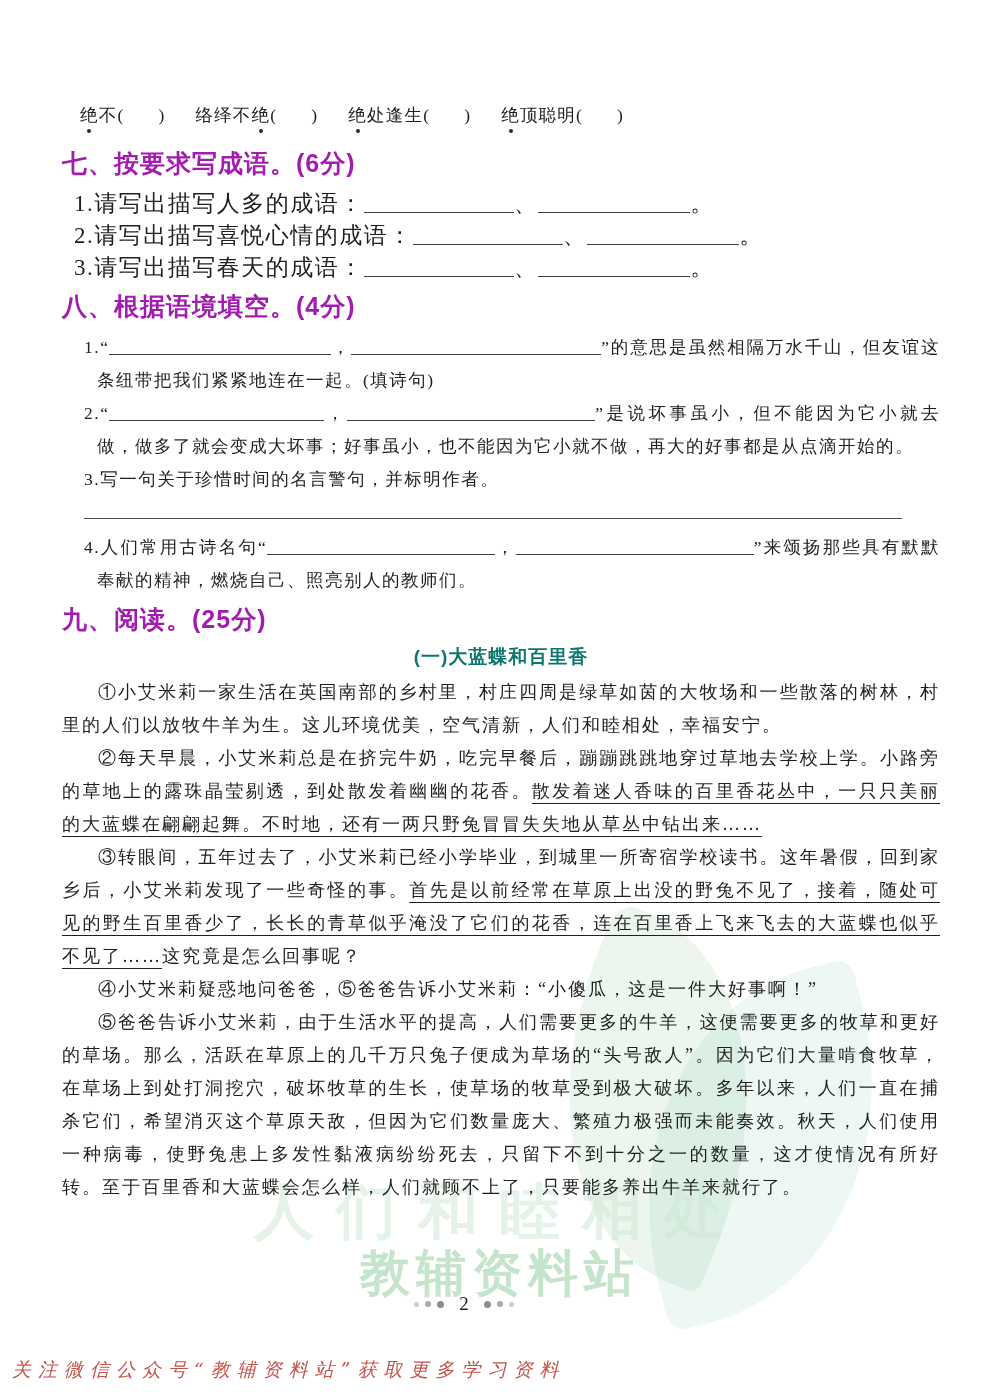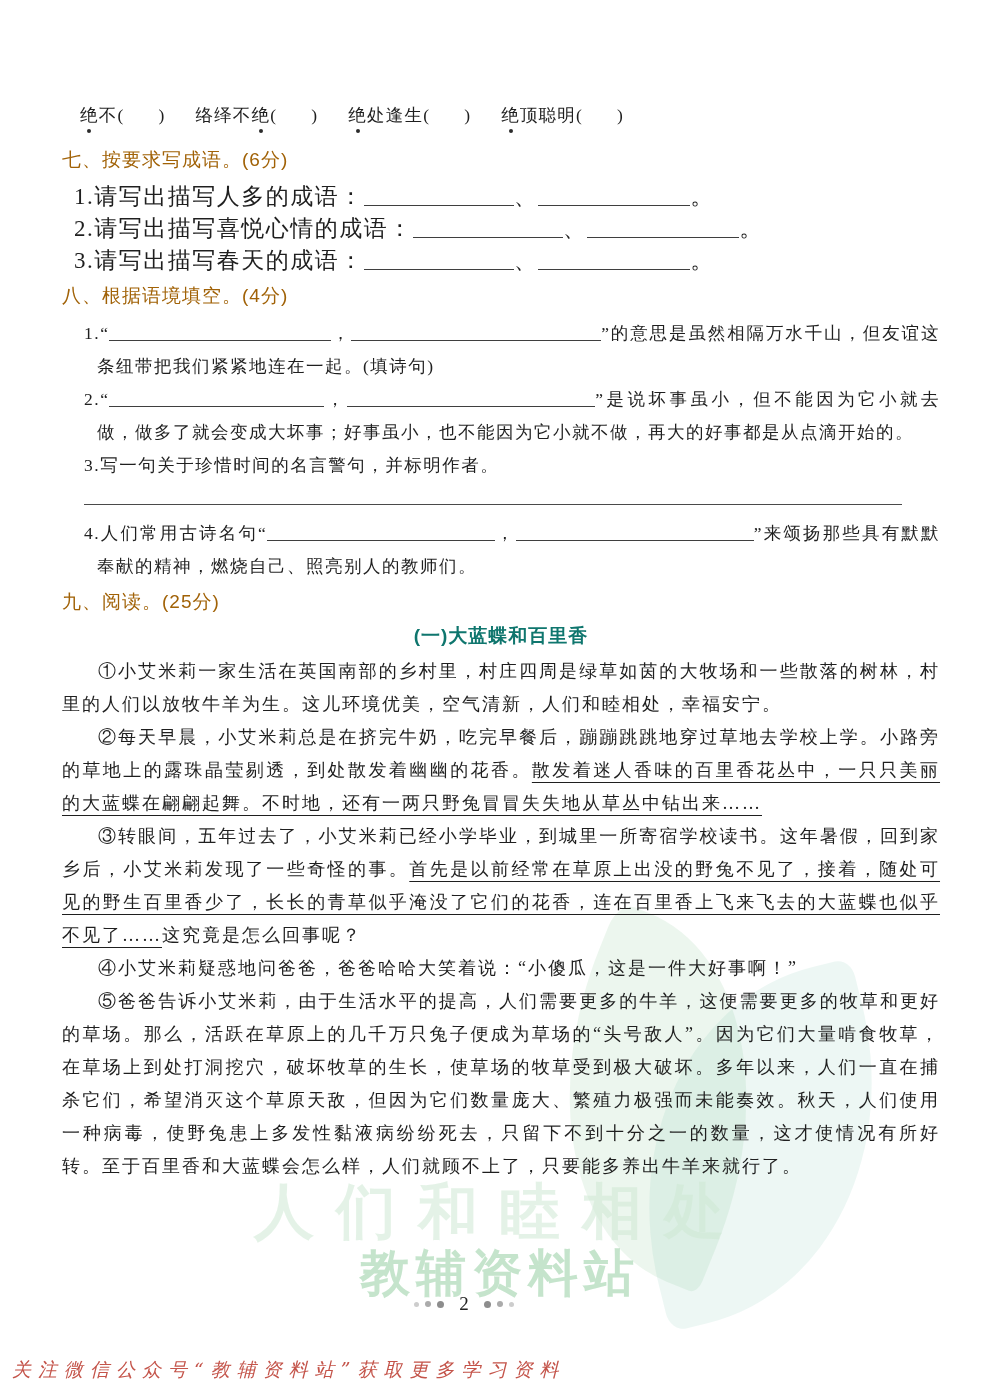--- a/index.html
+++ b/index.html
@@ -16,22 +16,22 @@
   .wm-text{position:absolute;left:0;right:0;text-align:center;z-index:0;
     font-family:"Liberation Sans","DejaVu Sans",sans-serif;font-weight:700;}
   .wm1{top:1172px;font-size:60px;letter-spacing:22px;color:var(--watermark-green-faint,#cfe9d4);opacity:.55;}
   .wm2{top:1240px;font-size:50px;letter-spacing:6px;color:var(--watermark-green,#9fd3ab);opacity:.6;}
   
   .content{position:absolute;left:62px;top:102px;width:878px;z-index:2;}
   .qline{font-size:17.5px;letter-spacing:1.2px;line-height:27px;}
   .indent1{margin-left:22px;}
   .defrow{margin-bottom:10px;}
   .dotrow{margin-left:18px;margin-bottom:18px;}
-  .sec{font-family:"Liberation Sans","DejaVu Sans",sans-serif;font-weight:400;
-    font-size:19px;letter-spacing:1px;margin:6px 0 8px 0;color:#a16207;}
+  .sec{font-family:"Liberation Sans","DejaVu Sans",sans-serif;font-weight:700;
+    font-size:25px;letter-spacing:1px;margin:6px 0 8px 0;color:#a21caf;}
   .item7{margin-left:12px;line-height:32px;font-size:23px;letter-spacing:1.5px;}
   .q8{margin-left:22px;padding-left:13px;text-indent:-13px;line-height:33px;
     font-size:17.5px;letter-spacing:1.5px;text-align:justify;}
   .answer-line{margin:22px 0 12px 22px;width:818px;height:0;border-bottom:1px solid #4a4a4a;}
   .rtitle{text-align:center;font-family:"Liberation Sans","DejaVu Sans",sans-serif;
     font-weight:700;font-size:19px;letter-spacing:1px;margin:8px 0 6px 0;color:#0f766e;}
   .para{margin:0;text-indent:2em;text-align:justify;font-size:18px;
     letter-spacing:2px;line-height:33px;}
   
   .bl{display:inline-block;border-bottom:1px solid #3f3f3f;height:14px;vertical-align:-2px;}
@@ -75,21 +75,21 @@
     <div class="q8"><span>2.“</span><span class="bl" style="width: 215px;"></span><span>，</span><span class="bl" style="width: 248px;"></span><span>”是说坏事虽小，但不能因为它小就去做，做多了就会变成大坏事；好事虽小，也不能因为它小就不做，再大的好事都是从点滴开始的。</span></div>
     <div class="q8"><span>3.写一句关于珍惜时间的名言警句，并标明作者。</span></div>
     <div class="answer-line"></div>
     <div class="q8"><span>4.人们常用古诗名句“</span><span class="bl" style="width: 228px;"></span><span>，</span><span class="bl" style="width: 238px;"></span><span>”来颂扬那些具有默默奉献的精神，燃烧自己、照亮别人的教师们。</span></div>
 
     <h2 class="sec">九、阅读。(25分)</h2>
     <div class="rtitle">(一)大蓝蝶和百里香</div>
     <p class="para"><span>①小艾米莉一家生活在英国南部的乡村里，村庄四周是绿草如茵的大牧场和一些散落的树林，村里的人们以放牧牛羊为生。这儿环境优美，空气清新，人们和睦相处，幸福安宁。</span></p>
     <p class="para"><span>②每天早晨，小艾米莉总是在挤完牛奶，吃完早餐后，蹦蹦跳跳地穿过草地去学校上学。小路旁的草地上的露珠晶莹剔透，到处散发着幽幽的花香。</span><span class="useg">散发着迷人香味的百里香花丛中，一只只美丽的大蓝蝶在翩翩起舞。不时地，还有一两只野兔冒冒失失地从草丛中钻出来……</span></p>
     <p class="para"><span>③转眼间，五年过去了，小艾米莉已经小学毕业，到城里一所寄宿学校读书。这年暑假，回到家乡后，小艾米莉发现了一些奇怪的事。</span><span class="useg">首先是以前经常在草原上出没的野兔不见了，接着，随处可见的野生百里香少了，长长的青草似乎淹没了它们的花香，连在百里香上飞来飞去的大蓝蝶也似乎不见了……</span><span>这究竟是怎么回事呢？</span></p>
-    <p class="para"><span>④小艾米莉疑惑地问爸爸，爸爸哈哈大笑着说：“小傻瓜，这是一件大好事啊！”</span></p>
+    <p class="para"><span>④小艾米莉疑惑地问爸爸，⑤爸爸告诉小艾米莉：“小傻瓜，这是一件大好事啊！”</span></p>
     <p class="para"><span>⑤爸爸告诉小艾米莉，由于生活水平的提高，人们需要更多的牛羊，这便需要更多的牧草和更好的草场。那么，活跃在草原上的几千万只兔子便成为草场的“头号敌人”。因为它们大量啃食牧草，在草场上到处打洞挖穴，破坏牧草的生长，使草场的牧草受到极大破坏。多年以来，人们一直在捕杀它们，希望消灭这个草原天敌，但因为它们数量庞大、繁殖力极强而未能奏效。秋天，人们使用一种病毒，使野兔患上多发性黏液病纷纷死去，只留下不到十分之一的数量，这才使情况有所好转。至于百里香和大蓝蝶会怎么样，人们就顾不上了，只要能多养出牛羊来就行了。</span></p>
   </div>
 
   <div class="pagenum">
     <span class="pd pd1"></span><span class="pd pd2"></span><span class="pd pd3"></span><span class="pnum">2</span><span class="pd pd3"></span><span class="pd pd2"></span><span class="pd pd1"></span>
   </div>
 
   <div class="footer-note">关注微信公众号“教辅资料站”获取更多学习资料</div>
 </div>
 

